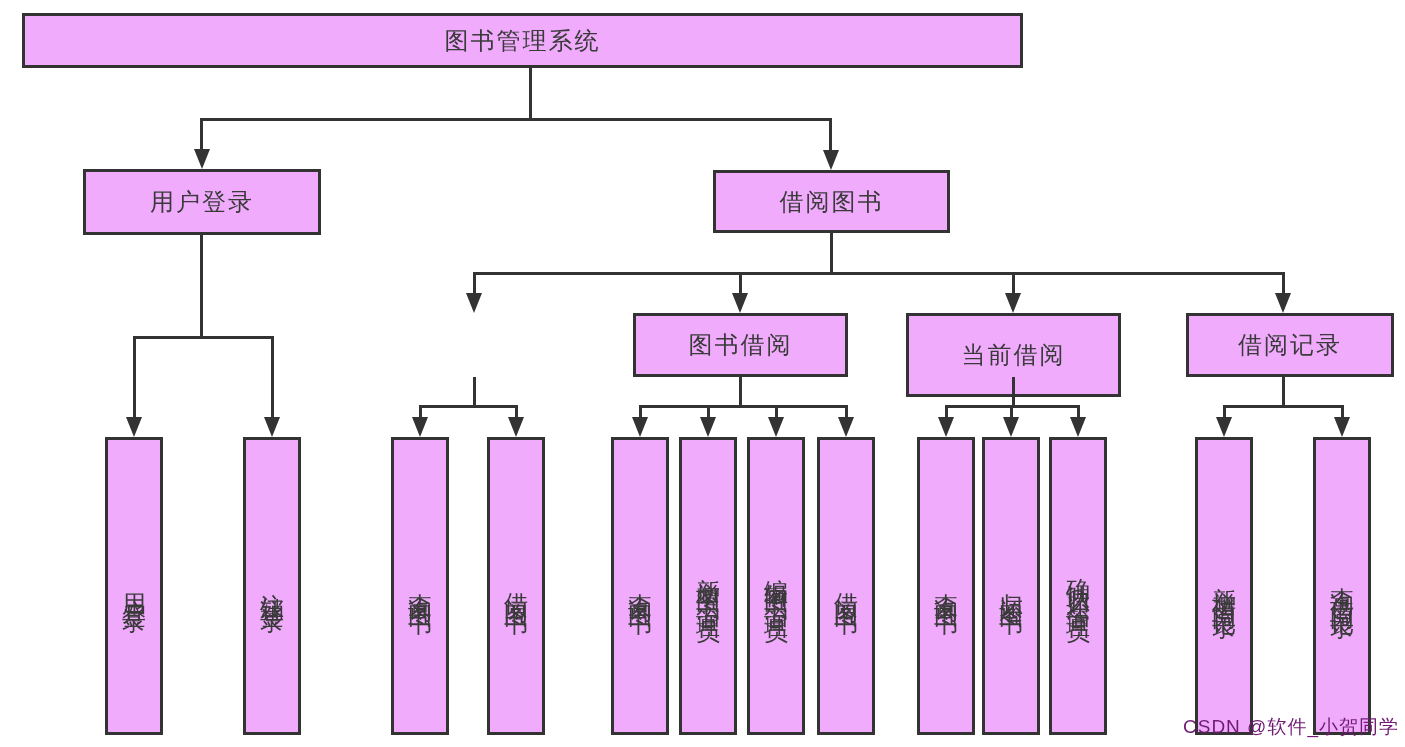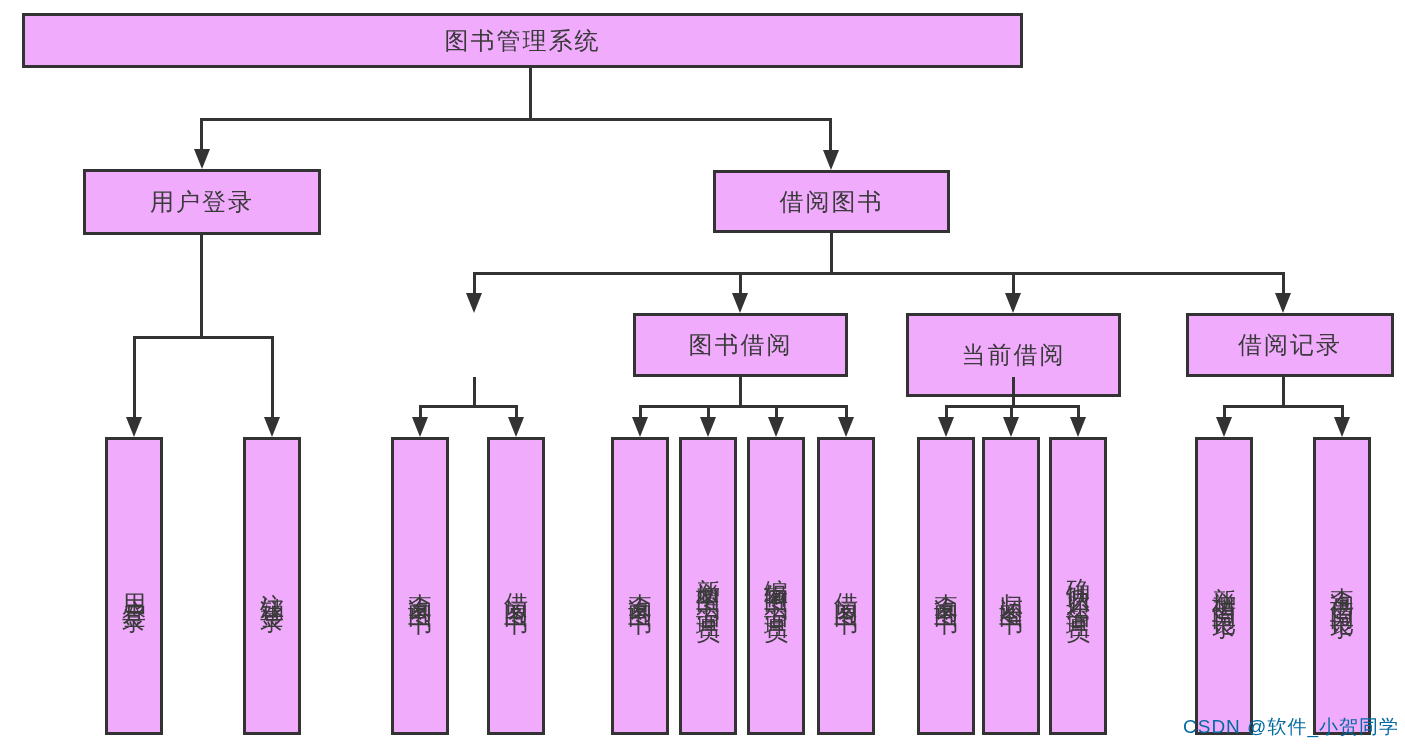--- a/index.html
+++ b/index.html
@@ -37,21 +37,21 @@
     width:0;height:0;
     border-left:8px solid transparent;
     border-right:8px solid transparent;
     border-top:20px solid #333333;
   }
   .watermark{
     position:absolute;
     left:1183px;top:714px;
     font-size:19px;
     letter-spacing:1px;
-    color:#0369a1;
+    color:#701a75;
     z-index:5;
     white-space:nowrap;
   }
 </style>
 </head>
 <body>
 
 <div id="canvas">
 
   <div class="node" style="left:22px;top:13px;width:1001px;height:55px;">

